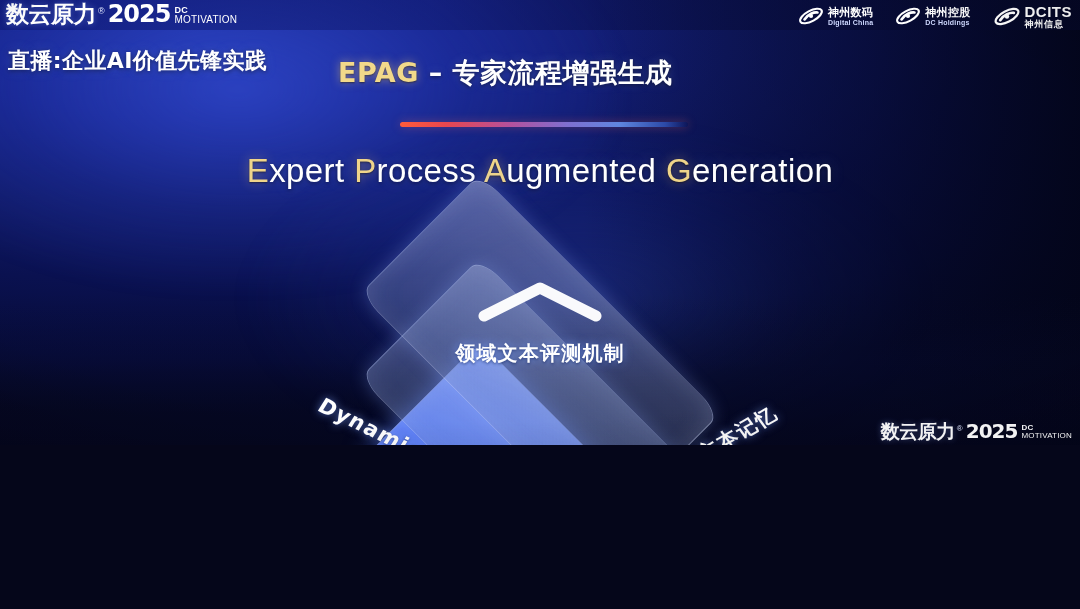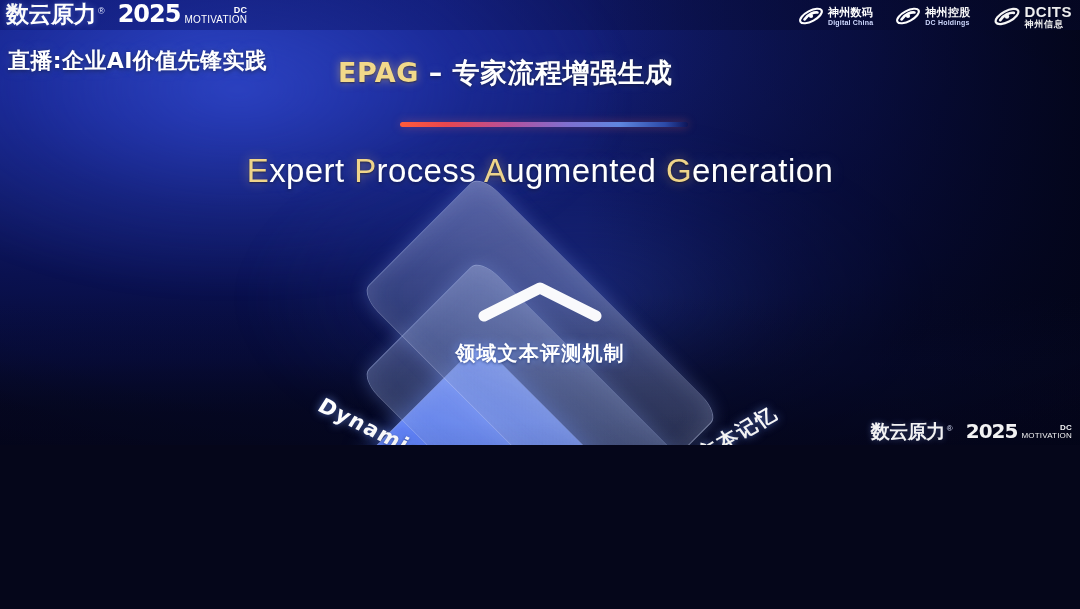--- a/index.html
+++ b/index.html
@@ -58,26 +58,26 @@
   .brand-cn{
     font-family:"DejaVu Sans","Liberation Sans",sans-serif;
     font-weight:700; font-size:23px; letter-spacing:-.5px;
     color:#ffffff; line-height:1;
     text-shadow:0 0 6px rgba(140,170,255,.45);
   }
   .brand-reg{ font-size:9px; color:#dfe6ff; vertical-align:top; position:relative; top:-10px; }
   .brand-year{
     font-family:"DejaVu Sans","Liberation Sans",sans-serif;
     font-weight:700; font-size:24px; color:#ffffff; line-height:1;
-    letter-spacing:-1px; margin-left:11px;
+    letter-spacing:-1px; margin-left:1px;
   }
   .brand-dc{
     display:flex; flex-direction:column; line-height:.98; margin-left:2px; padding-bottom:1px;
   }
-  .brand-dc .d1{ font-size:9px; font-weight:700; color:#ffffff; letter-spacing:.2px;text-align:right; }
+  .brand-dc .d1{ font-size:9px; font-weight:700; color:#ffffff; letter-spacing:.2px; }
   .brand-dc .d2{ font-size:10px; font-weight:400; color:#ffffff; letter-spacing:.2px; }
 
   .subtitle{
     position:absolute; left:8px; top:46px;
     font-family:"DejaVu Sans","Liberation Sans",sans-serif;
     font-weight:700; font-size:22px; color:#ffffff;
     letter-spacing:.4px;
     text-shadow:0 1px 5px rgba(0,0,0,.55), 0 0 12px rgba(120,160,255,.3);
     white-space:nowrap;
   }

